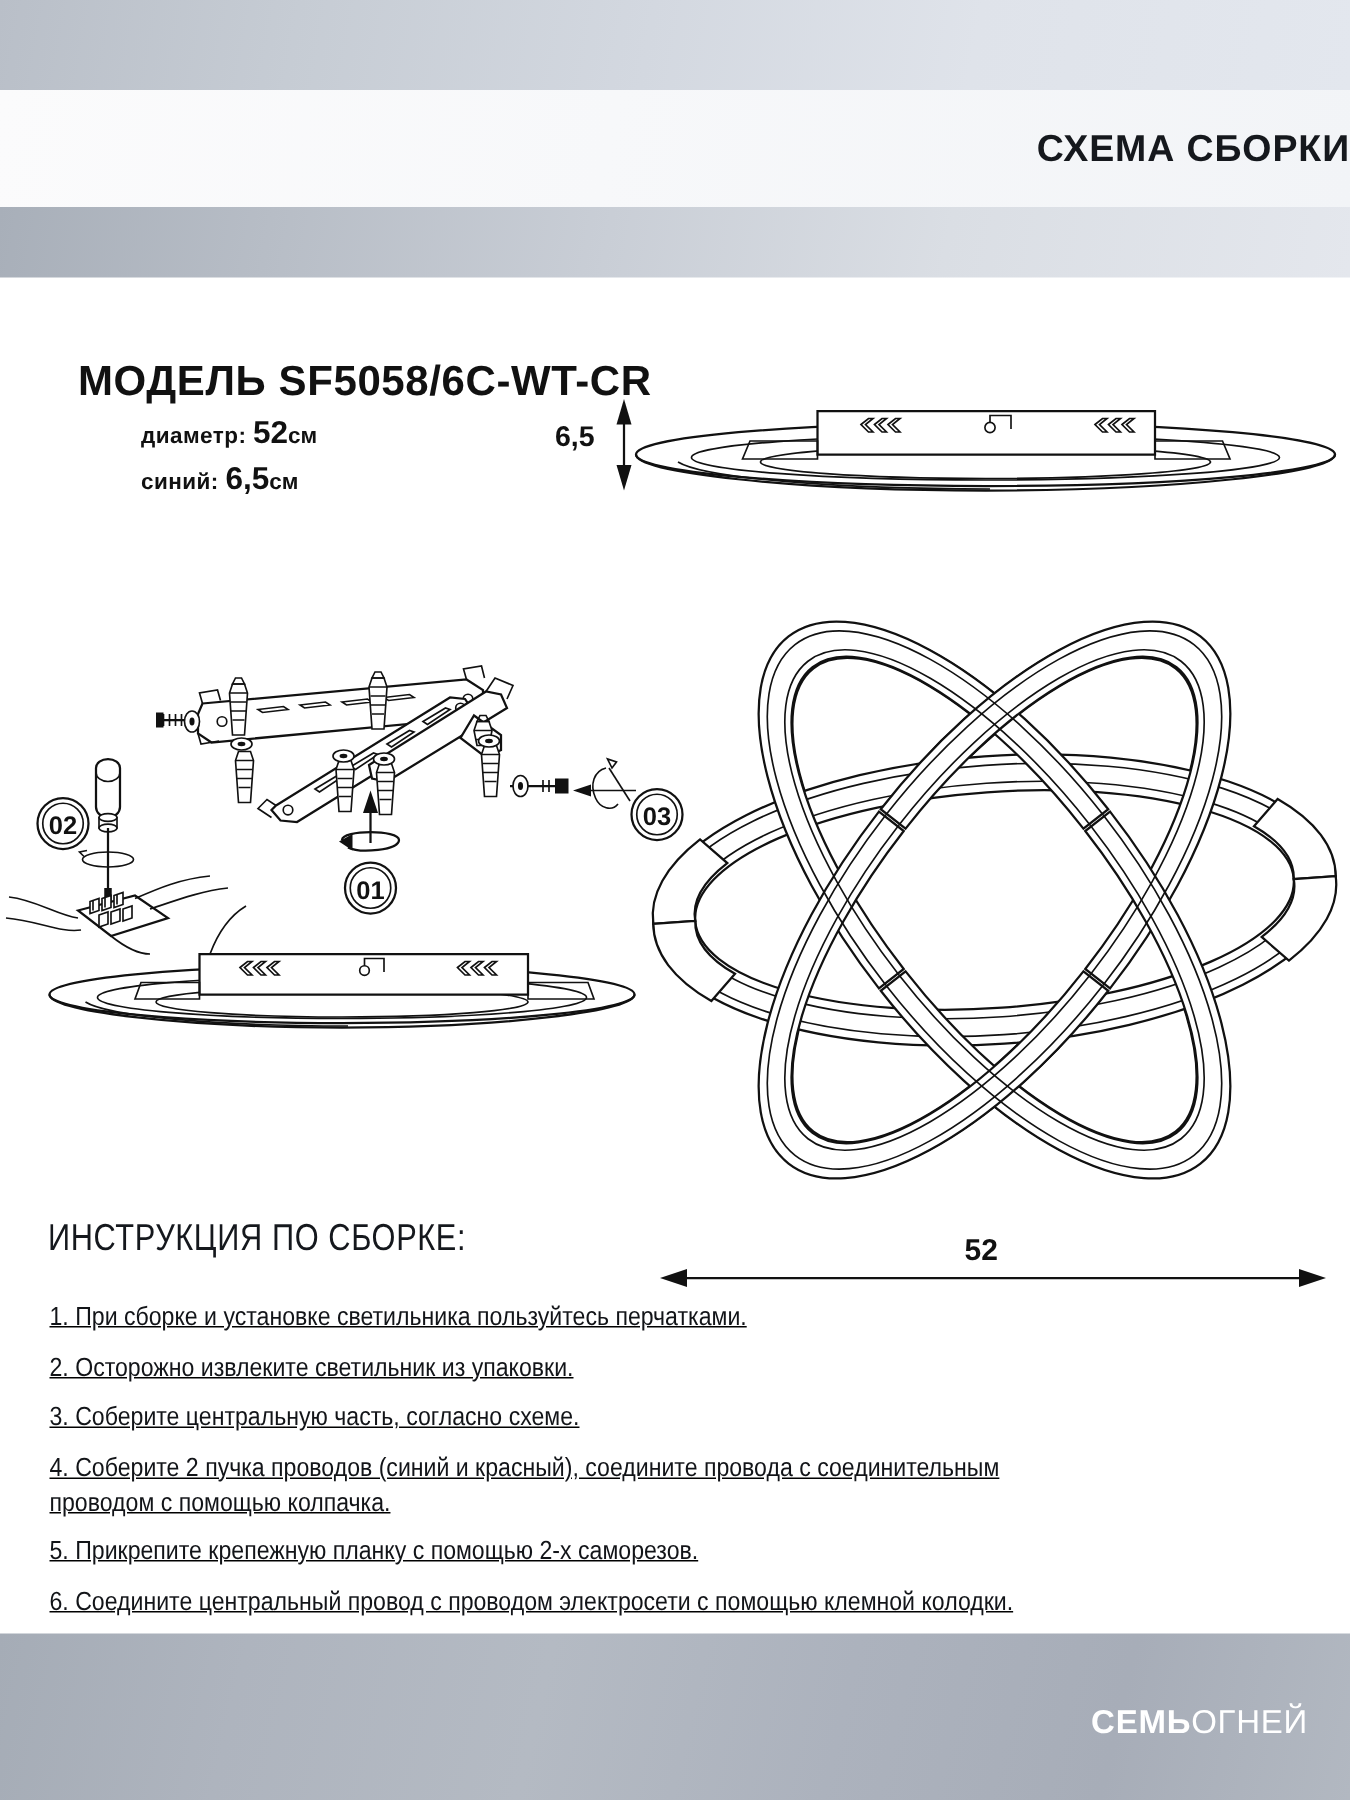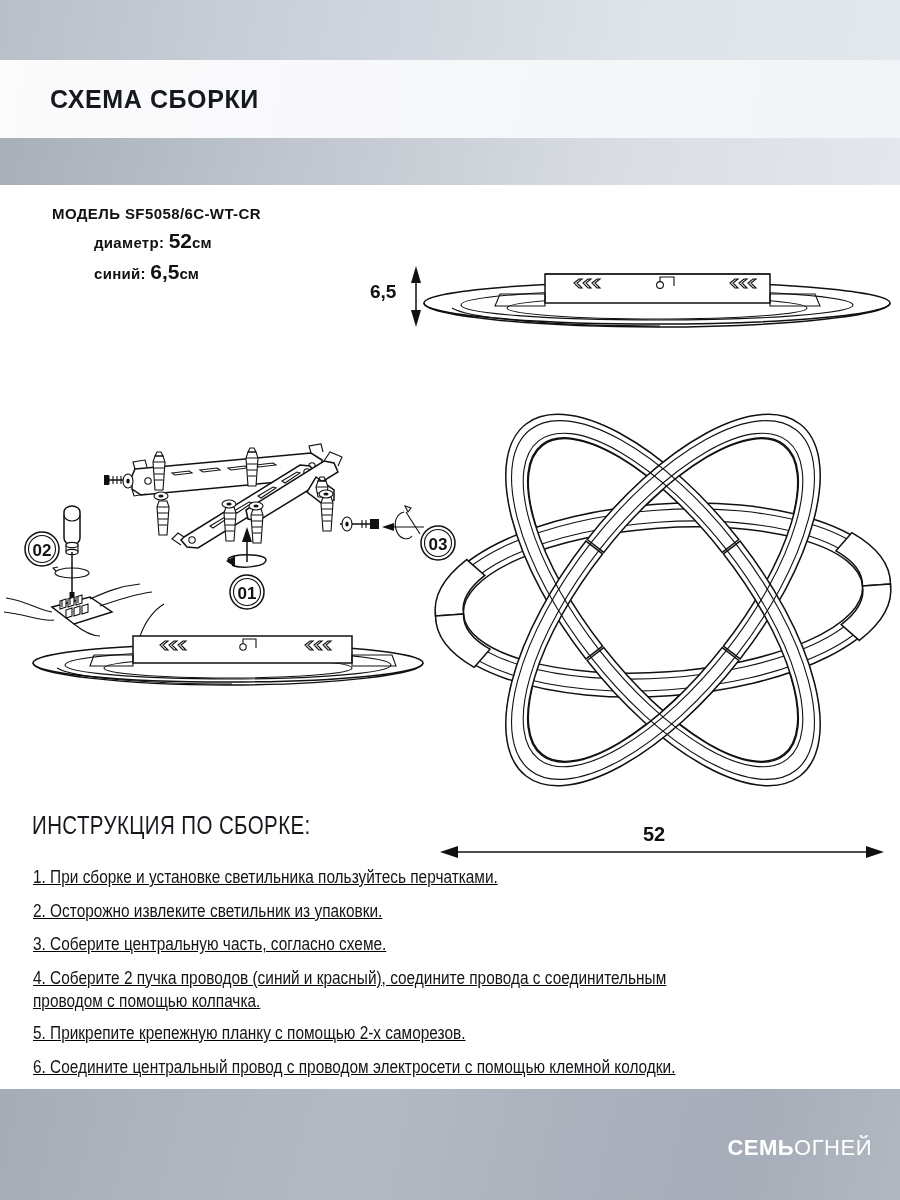--- a/index.html
+++ b/index.html
@@ -13,37 +13,37 @@
   .page{position:relative;width:900px;height:1200px;overflow:hidden;background:#fff;}
 
   
   .band-top{
     position:absolute;left:0;top:0;width:900px;height:60px;
     background:linear-gradient(100deg,#b9bfc8 0%,#c6ccd4 22%,#d3d8e0 48%,#dfe3ea 72%,#e3e7ee 100%);
   }
   .title-band{
     position:absolute;left:0;top:60px;width:900px;height:78px;
     background:linear-gradient(100deg,#fbfbfc 0%,#f7f8fa 45%,#f2f4f7 100%);
-    display:flex;align-items:center;
+    display:flex;align-items:center;justify-content:flex-end;
   }
   .title-band .title{
     margin-left:50px;
     font-size:25px;font-weight:bold;letter-spacing:0.6px;
     color:#15181d;
     font-family:"Liberation Sans", sans-serif;
   }
   .band-sub{
     position:absolute;left:0;top:138px;width:900px;height:47px;
     background:linear-gradient(100deg,#a8afb9 0%,#b7bdc6 20%,#c9ced6 45%,#dadee4 70%,#e4e7ed 100%);
   }
 
   
   .spec{position:absolute;left:52px;top:205px;}
   .spec .model{
-    font-size:15px;font-weight:bold;color:#111;letter-spacing:0.4px;white-space:nowrap;
+    font-size:28px;font-weight:bold;color:#111;letter-spacing:0.4px;white-space:nowrap;margin-top:33px;
   }
   .spec .model .mtag{font-weight:bold;}
   .spec .row{margin-top:7px;font-size:16px;color:#111;white-space:nowrap;margin-left:42px;}
   .spec .row .lbl{font-weight:bold;font-size:15px;letter-spacing:0.3px;}
   .spec .row .val{font-weight:bold;font-size:21px;}
   .spec .row .unit{font-weight:bold;font-size:15px;}
 
   
   .dim-h-label{
     position:absolute;left:370px;top:281px;

